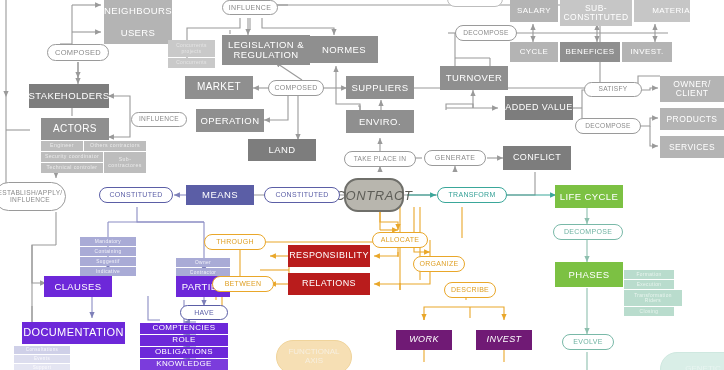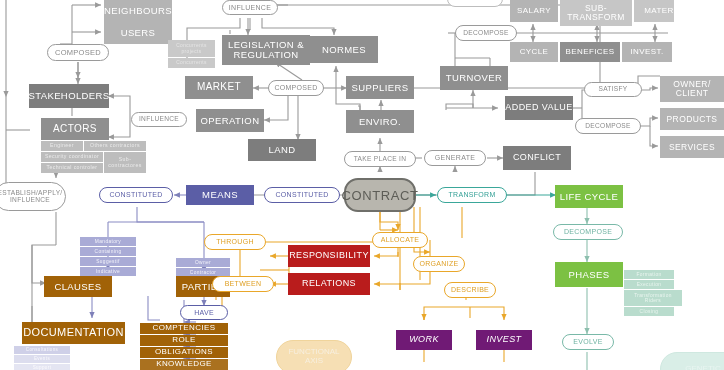--- a/index.html
+++ b/index.html
@@ -23,21 +23,21 @@
   
   .n-grey      {background:#8f8f8f;}
   .n-grey-d    {background:#7d7d7d;}
   .n-grey-l    {background:#b4b4b4;}
   .n-grey-xl   {background:#c6c6c6;}
   .n-grey-sub  {background:#bdbdbd;color:#eaeaea;}
   .n-grey-sub2 {background:#c9c9c9;color:#e6e6e6;}
 
   
   .n-purple    {background:#5b5ea6;}
-  .n-purple-l  {background:#a16207;}
+  .n-purple-l  {background:#6d28d9;}
   .n-purple-xl {background:#a9abd6;color:#f2f2fa;}
 
   
   .n-orange    {background:#b91c1c;}
   .n-orange-l  {background:#701a75;font-style:italic;}
 
   
   .n-green     {background:#7cc143;}
   .n-green-sub {background:#b9dccd;color:#e9f5ef;}
 
@@ -316,43 +316,43 @@
   <div class="node n-grey" style="left:346px;top:110px;width:68px;height:23px;font-size:9.5px;">ENVIRO.</div>
 
   <div class="pill p-grey" style="left:344px;top:151px;width:72px;height:16px;font-size:6.6px;">TAKE PLACE IN</div>
 
   <div class="cut-pill" style="left:447px;top:-9px;width:56px;height:16px;"></div>
 
   <div class="pill p-grey" style="left:455px;top:25px;width:62px;height:16px;font-size:6.6px;">DECOMPOSE</div>
 
   <div class="node n-grey-l" style="left:510px;top:0px;width:48px;height:22px;font-size:8px;">SALARY</div>
   <div class="node n-grey-xl" style="left:560px;top:0px;width:72px;height:26px;font-size:8.5px;">SUB-
-TRANSFORM</div>
-  <div class="node n-grey-xl" style="left:634px;top:0px;width:40px;height:22px;font-size:8px;padding-left:23px;">MATERIAL</div>
+CONSTITUTED</div>
+  <div class="node n-grey-xl" style="left:634px;top:0px;width:56px;height:22px;font-size:8px;padding-left:23px;">MATERIAL</div>
 
   <div class="node n-grey-l" style="left:510px;top:42px;width:48px;height:20px;font-size:8px;">CYCLE</div>
   <div class="node n-grey" style="left:560px;top:42px;width:60px;height:20px;font-size:8px;">BENEFICES</div>
   <div class="node n-grey-l" style="left:622px;top:42px;width:50px;height:20px;font-size:8px;">INVEST.</div>
 
   <div class="node n-grey" style="left:440px;top:66px;width:68px;height:24px;font-size:9.5px;">TURNOVER</div>
 
   <div class="node n-grey-d" style="left:505px;top:96px;width:68px;height:24px;font-size:9px;">ADDED VALUE</div>
 
   <div class="pill p-grey" style="left:584px;top:82px;width:58px;height:15px;font-size:6.6px;">SATISFY</div>
   <div class="pill p-grey" style="left:575px;top:118px;width:66px;height:16px;font-size:6.6px;">DECOMPOSE</div>
 
   <div class="node n-grey-l" style="left:660px;top:76px;width:64px;height:26px;font-size:8.5px;">OWNER/
 CLIENT</div>
   <div class="node n-grey-l" style="left:660px;top:108px;width:64px;height:22px;font-size:8.5px;">PRODUCTS</div>
   <div class="node n-grey-l" style="left:660px;top:136px;width:64px;height:22px;font-size:8.5px;">SERVICES</div>
 
   <div class="pill p-grey" style="left:424px;top:150px;width:62px;height:16px;font-size:7px;">GENERATE</div>
   <div class="node n-grey-d" style="left:503px;top:146px;width:68px;height:24px;font-size:9px;">CONFLICT</div>
 
-  <div class="core" style="left:344px;top:178px;width:72px;height:34px;font-size:13px;">CONTRACT</div>
+  <div class="core" style="left:344px;top:178px;width:60px;height:34px;font-size:13px;font-style:italic;">CONTRACT</div>
 
   <div class="pill p-grey" style="left:-6px;top:182px;width:72px;height:29px;font-size:6.6px;">ESTABLISH/APPLY/
 INFLUENCE</div>
 
   <div class="pill p-purple" style="left:99px;top:187px;width:74px;height:16px;font-size:7px;">CONSTITUTED</div>
 
   <div class="node n-purple" style="left:186px;top:185px;width:68px;height:20px;font-size:9.5px;">MEANS</div>
 
   <div class="pill p-purple" style="left:264px;top:187px;width:76px;height:16px;font-size:7px;">CONSTITUTED</div>
 

